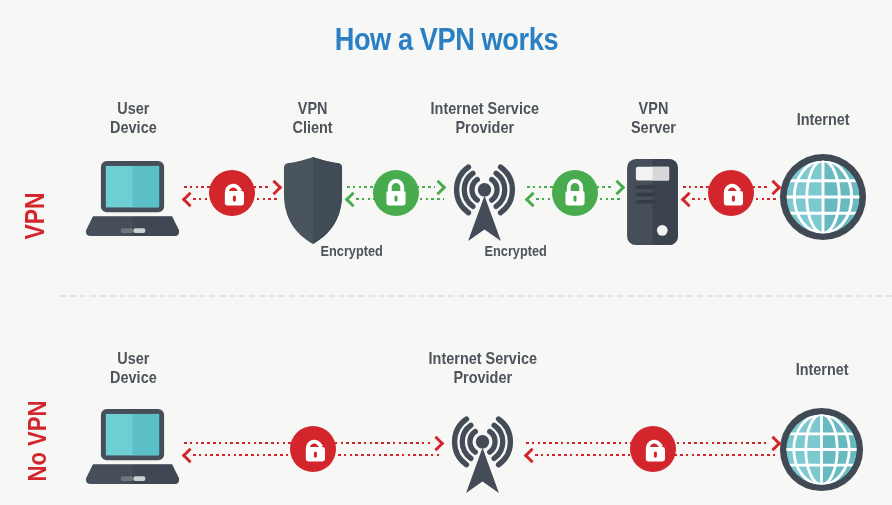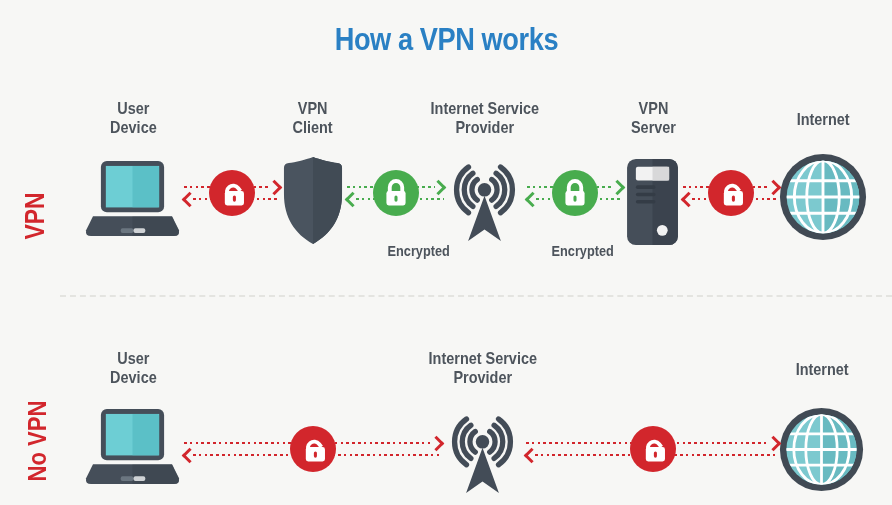--- a/index.html
+++ b/index.html
@@ -7,21 +7,21 @@
          font-family:"Liberation Sans",sans-serif;overflow:hidden;}
   .cond{display:inline-block;transform:scaleX(.85);transform-origin:center;}
   .title{position:absolute;top:21px;left:0;width:100%;text-align:center;
          font-size:32px;font-weight:700;color:#2a80c4;letter-spacing:-.5px;}
   .node-label{position:absolute;width:150px;text-align:center;font-size:17px;
          line-height:19px;font-weight:700;color:#4d545c;}
   .side-label{position:absolute;font-weight:700;color:#d2262c;white-space:nowrap;
          transform:translate(-50%,-50%) rotate(-90deg) scaleX(.85);}
   .side-label.vpn{font-size:27px;}
   .side-label.novpn{font-size:26px;}
-  .enc-label{position:absolute;text-align:right;font-size:15px;font-weight:700;color:#4d545c;}
+  .enc-label{position:absolute;text-align:left;font-size:15px;font-weight:700;color:#4d545c;}
   .icon{position:absolute;}
   .icon svg{display:block;width:100%;height:100%;}
   .conn{position:absolute;height:24px;}
   .dline{display:flex;align-items:center;height:12px;}
   .dash{flex:1;height:2.6px;}
   .conn.red .dash{background:repeating-linear-gradient(90deg,#d2262c 0 2.6px,transparent 2.6px 5.8px);}
   .conn.green .dash{background:repeating-linear-gradient(90deg,#48ac4e 0 2.6px,transparent 2.6px 5.8px);}
   .chev{flex:0 0 auto;width:8px;height:8px;border:0 solid;}
   .conn.red .chev{border-color:#d2262c;}
   .conn.green .chev{border-color:#48ac4e;}

